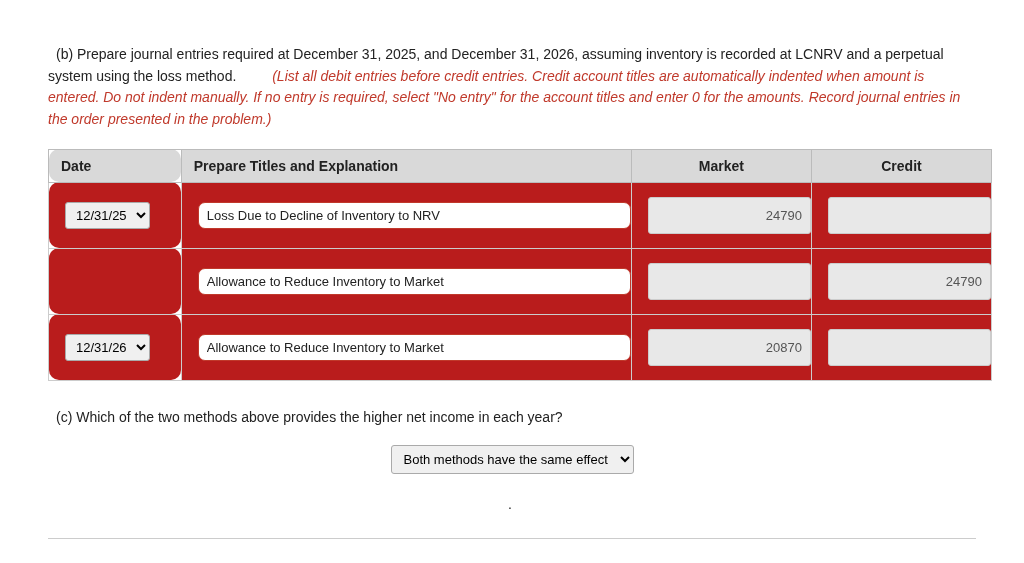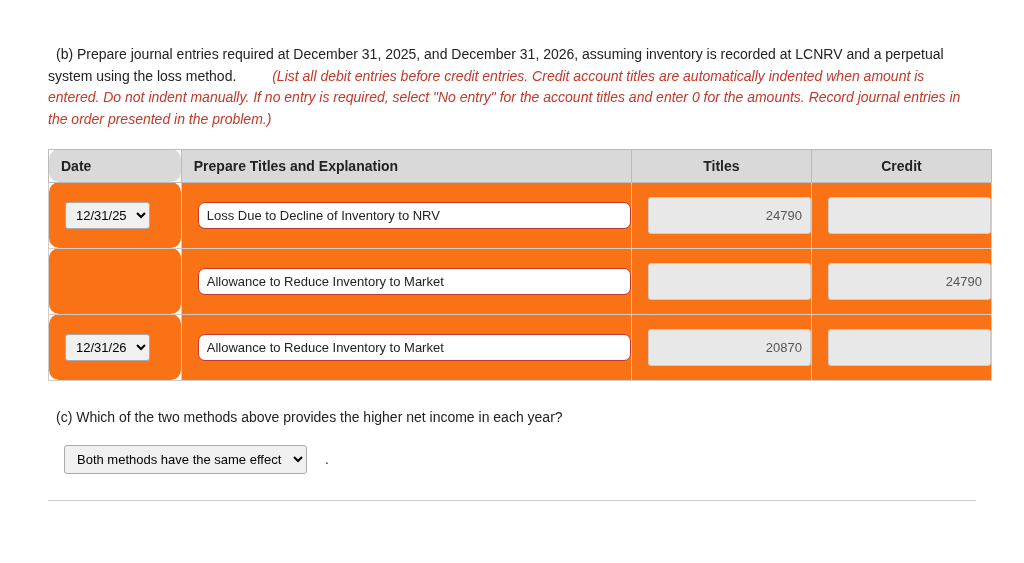--- a/index.html
+++ b/index.html
@@ -34,21 +34,21 @@
       border: 1px solid #bbb;
     }
     .journal-table thead th.center { text-align: center; }
     .journal-table thead th.right { text-align: center; }
 
     .journal-table tbody td {
       padding: 6px 8px;
       border: 1px solid #ccc;
       vertical-align: middle;
     }
-    .journal-table tbody tr { background: #f97316; }
+    .journal-table tbody tr { background: #b91c1c; }
 
     
     .date-select {
       border: 1px solid #aaa;
       border-radius: 3px;
       padding: 4px 6px;
       font-size: 13px;
       background: #f0f0f0;
       cursor: pointer;
       appearance: auto;
@@ -119,21 +119,21 @@
   <span>(b) Prepare journal entries required at December 31, 2025, and December 31, 2026, assuming inventory is recorded at LCNRV and a perpetual system using the loss method.</span>
   <span> </span>
   <span class="italic-red">(List all debit entries before credit entries. Credit account titles are automatically indented when amount is entered. Do not indent manually. If no entry is required, select "No entry" for the account titles and enter 0 for the amounts. Record journal entries in the order presented in the problem.)</span>
 </div>
 
 <table class="journal-table">
   <thead>
     <tr>
       <th class="td-date">Date</th>
       <th class="td-account">Prepare Titles and Explanation</th>
-      <th class="td-debit center">Titles</th>
+      <th class="td-debit center">Market</th>
       <th class="td-credit right">Credit</th>
     </tr>
   </thead>
   <tbody>
 
     <tr>
       <td class="td-date">
         <select class="date-select">
           <option>12/31/25</option>
           <option>12/31/26</option>
@@ -179,21 +179,21 @@
       <td class="td-credit">
         <input class="amount-input" type="text" value="" style="">
       </td>
     </tr>
 
   </tbody>
 </table>
 
 <div class="section-c">
   <p>(c) Which of the two methods above provides the higher net income in each year?</p>
-  <div style="display:flex; align-items:center; gap:6px;">
+  <div style="display:flex; align-items:center; gap:6px;flex-direction:column;">
     <select class="dropdown-select">
       <option>Both methods have the same effect</option>
       <option>LCNRV method</option>
       <option>Loss method</option>
     </select>
     <span class="period-dot">.</span>
   </div>
 </div>
 
 <hr class="divider">

